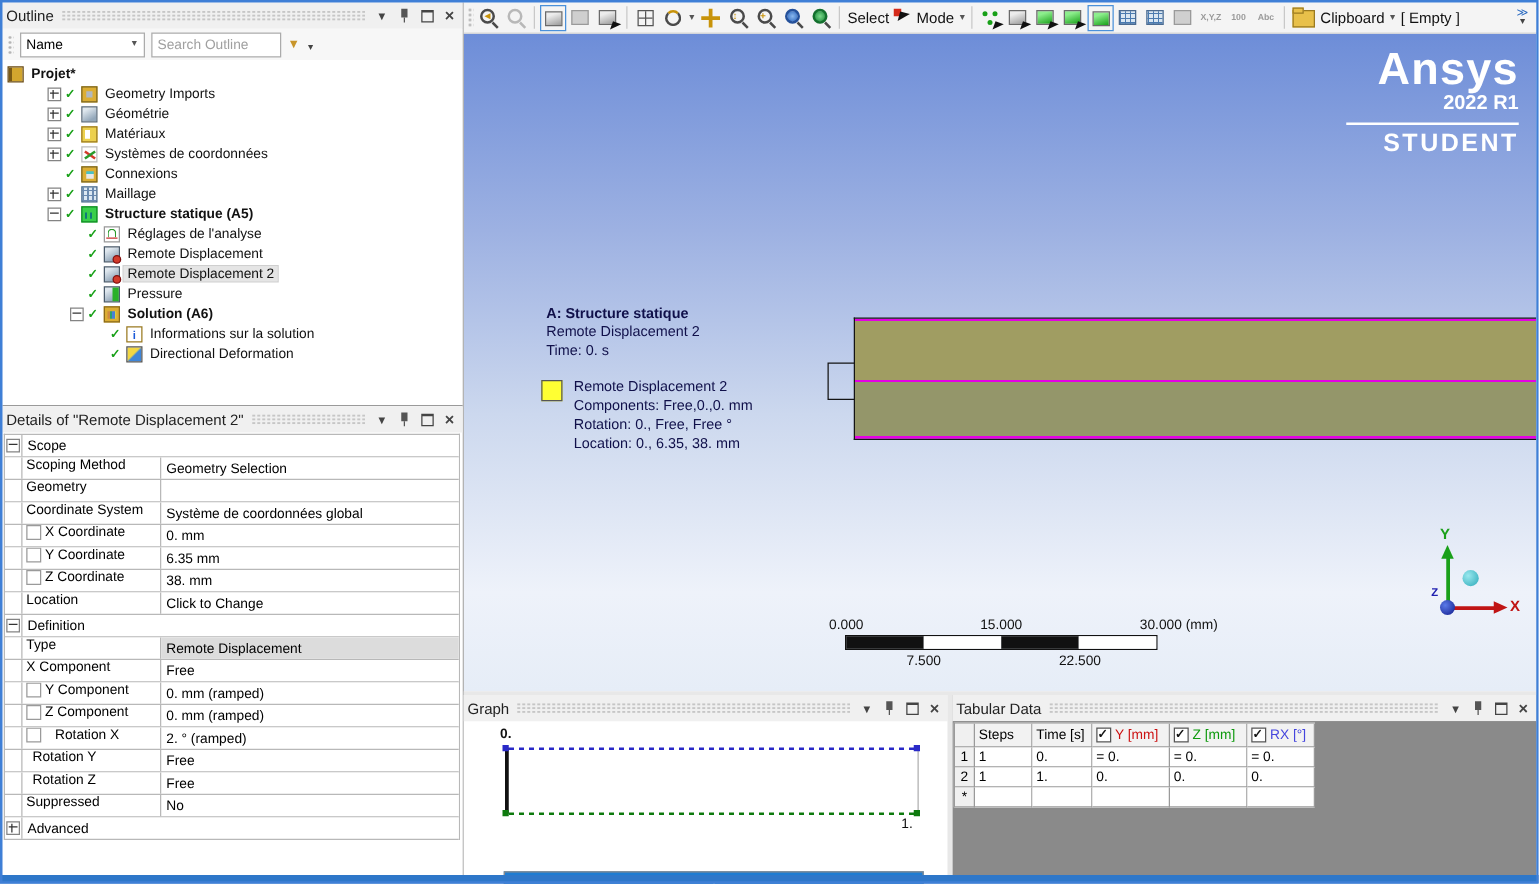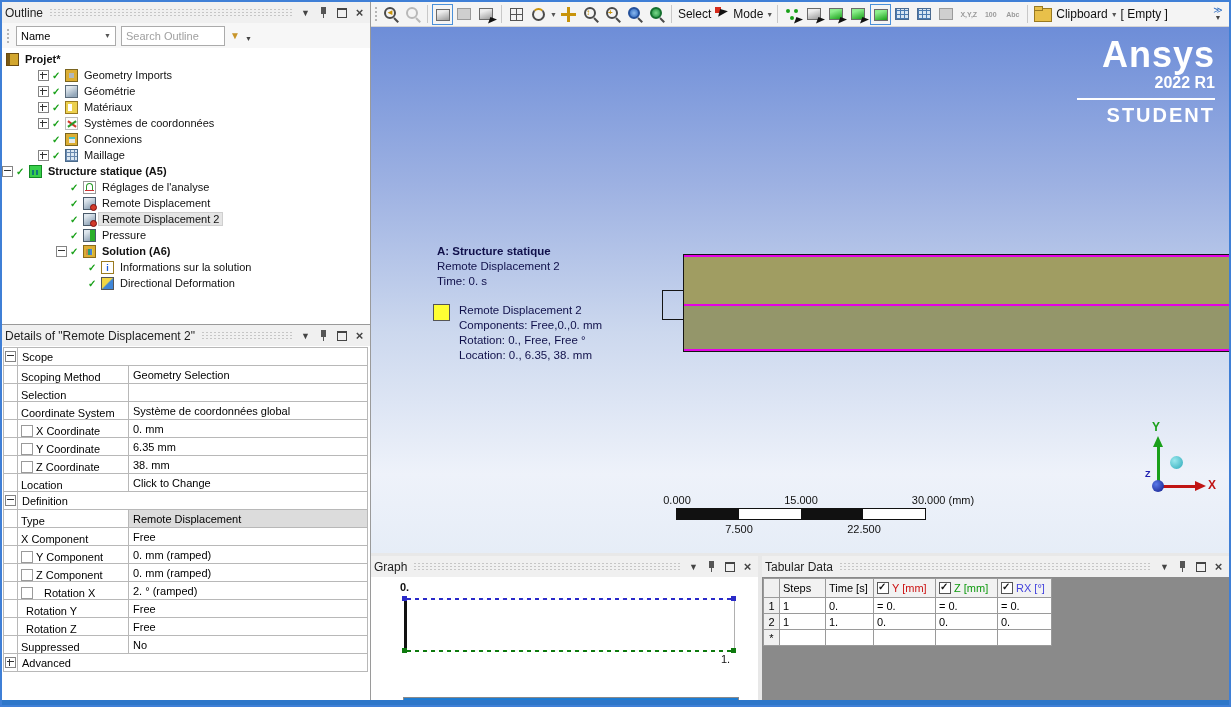--- a/index.html
+++ b/index.html
@@ -63,21 +63,21 @@
   .ti-solution{background:#dcae34;border-color:#8a6a1a}.ti-solution::after{content:"";position:absolute;inset:3px 2px 2px 2px;background:linear-gradient(90deg,#d08a40 0 2px,#2aa070 2px 4px,#4880d8 4px 6px,#d8d040 6px)}
   .ti-info{background:#fff;border-color:#9a7a20}.ti-info::after{content:"i";position:absolute;inset:0;color:#1a5ad8;font:700 9px/12px "Liberation Sans",sans-serif;text-align:center}
   .ti-dd{background:linear-gradient(135deg,#f2d743 0 45%,#3f86d8 55%);border-color:#555}
 
   
   .details-panel{flex:1;display:flex;flex-direction:column;background:#fff}
   .dtable{margin:1px 2px 0 1px;border-top:1px solid #b8b8b8;border-left:1px solid #b8b8b8;border-right:1px solid #b8b8b8;font-size:11px}
   .drow{display:flex;height:17px;border-bottom:1px solid #b8b8b8;align-items:stretch;background:#fff}
   .gut{width:13px;border-right:1px solid #b8b8b8;display:flex;align-items:center;justify-content:center;flex:none}
   .glabel{flex:1;font-weight:normal;padding:0 4px;display:flex;align-items:center}
-  .dlabel{width:104px;padding:0 3px;border-right:1px solid #b8b8b8;display:flex;align-items:flex-end;gap:3px;overflow:hidden;white-space:nowrap;flex:none}
+  .dlabel{width:104px;padding:0 3px;border-right:1px solid #b8b8b8;display:flex;align-items:flex-start;gap:3px;overflow:hidden;white-space:nowrap;flex:none}
   .dvalue{flex:1;padding:0 4px;display:flex;align-items:center;white-space:nowrap;overflow:hidden}
   .shade{background:#dcdcdc}
   .cb{width:10px;height:10px;border:1px solid #9a9a9a;background:#fff;flex:none}
   .ind1{padding-left:8px}.ind2{padding-left:5px}
 
   
   .toolbar{position:absolute;left:371px;top:2px;right:2px;height:24px;background:#f4f4f4;border-bottom:1px solid #d5d5d5;display:flex;align-items:center;gap:1px;padding:0 3px;z-index:10}
   .tbi{width:21px;height:21px;position:relative;flex:none}
   .boxed{border:1px solid #4a90d9;background:#dce9f8;box-sizing:border-box}
   .vsep{width:1px;height:18px;background:#c8c8c8;margin:0 3px;flex:none}
@@ -229,21 +229,21 @@
         <span class="chk"></span>
         <span class="ti ti-conn"></span>
         <span class="tl">Connexions</span>
       </div>
       <div class="trow" style="padding-left:36px">
         <span class="exp ep"></span>
         <span class="chk"></span>
         <span class="ti ti-mesh"></span>
         <span class="tl">Maillage</span>
       </div>
-      <div class="trow" style="">
+      <div class="trow" style="padding-left:36px">
         <span class="exp"></span>
         <span class="chk"></span>
         <span class="ti ti-analysis"></span>
         <span class="tl b">Structure statique (A5)</span>
       </div>
       <div class="trow" style="padding-left:54px">
         <span class="expsp"></span>
         <span class="chk"></span>
         <span class="ti ti-asettings"></span>
         <span class="tl">Réglages de l'analyse</span>
@@ -306,21 +306,21 @@
       <div class="drow">
         <span class="gut"></span>
         <span class="dlabel">
             <span>Scoping Method</span>
           </span>
         <span class="dvalue">Geometry Selection</span>
       </div>
       <div class="drow">
         <span class="gut"></span>
         <span class="dlabel">
-            <span>Selection</span>
+            <span>Geometry</span>
           </span>
       </div>
       <div class="drow">
         <span class="gut"></span>
         <span class="dlabel">
             <span>Coordinate System</span>
           </span>
         <span class="dvalue">Système de coordonnées global</span>
       </div>
       <div class="drow">

